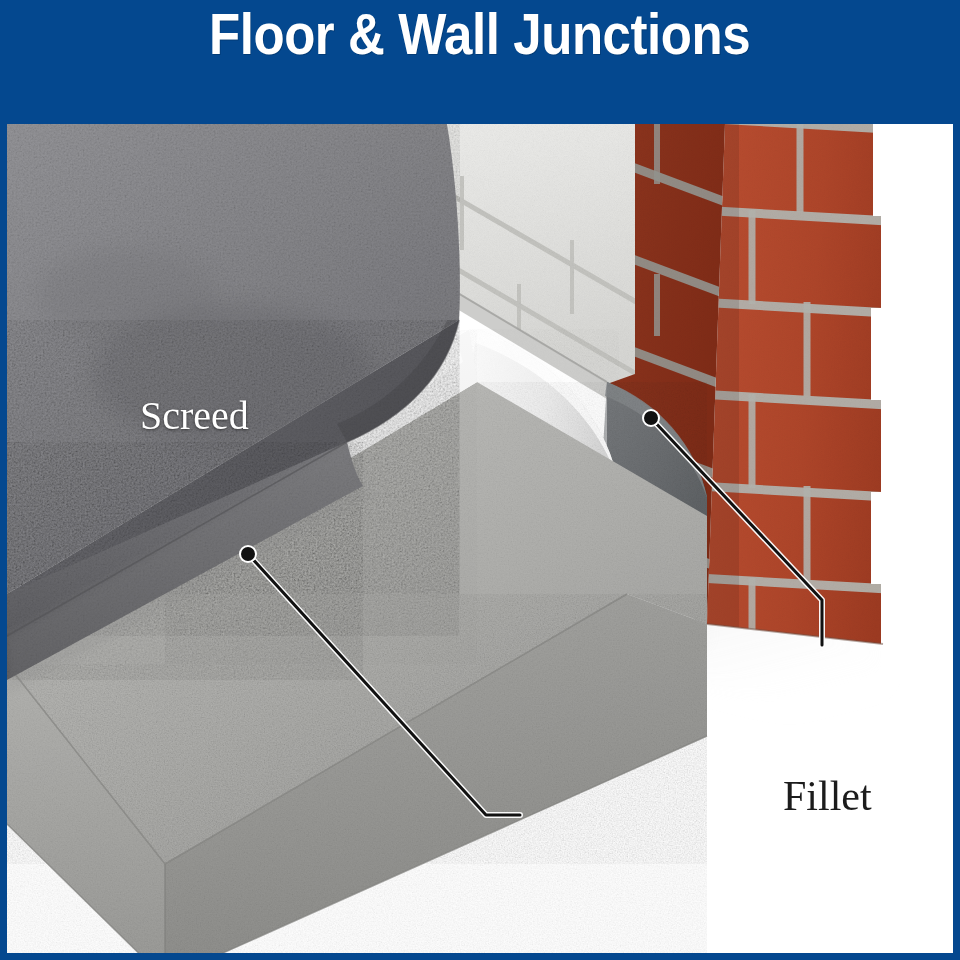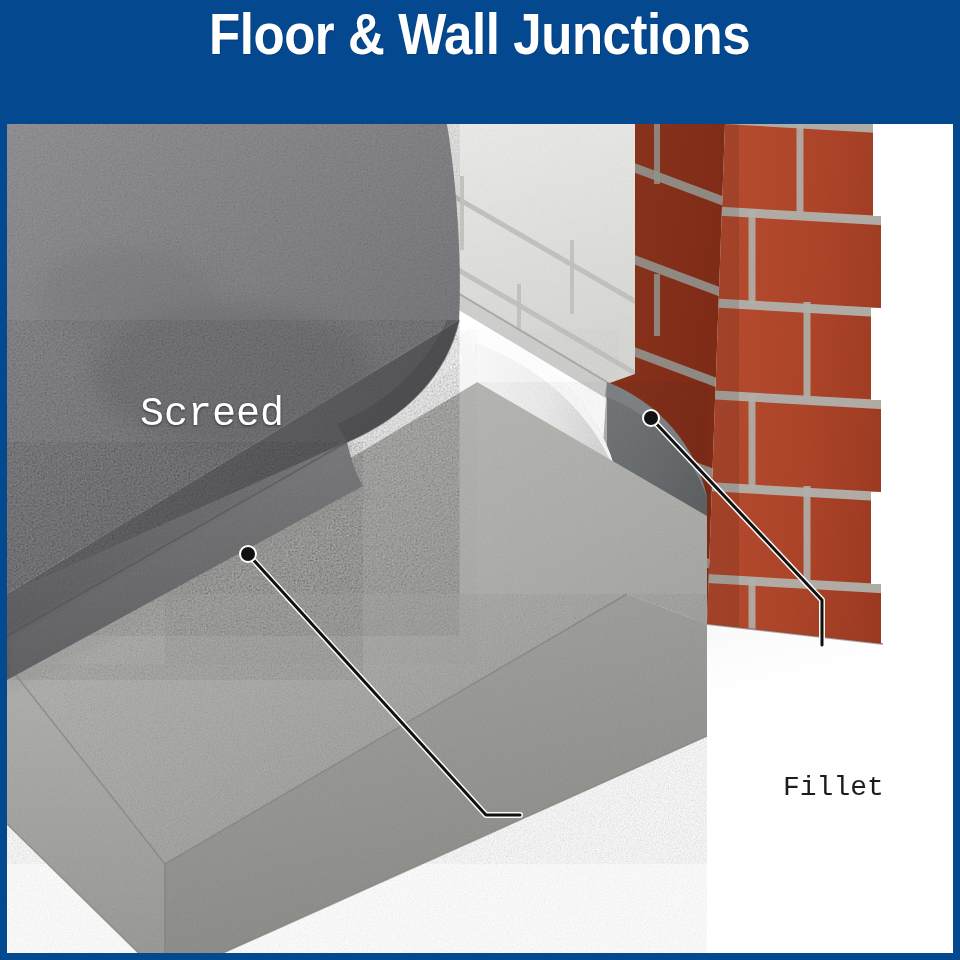--- a/index.html
+++ b/index.html
@@ -34,33 +34,33 @@
     position:absolute;left:7px;top:124px;
     width:946px;height:829px;
     background:#ffffff;
     overflow:hidden;
   }
   .illus-svg{display:block;width:946px;height:829px;}
 
   
   .lbl{
     position:absolute;
-    font-family:Liberation Mono, monospace;
+    font-family:Liberation Serif, serif;
     font-weight:400;
     white-space:nowrap;
     pointer-events:none;
   }
   .lbl-screed{
     left:133px;top:268px;
     font-size:40px;color:#ffffff;
     text-shadow:0 1px 3px rgba(0,0,0,0.55);
   }
   .lbl-fillet{
     left:776px;top:648px;
-    font-size:28px;color:#1c1c1c;
+    font-size:42px;color:#1c1c1c;
   }
   .lbl-drybase{
     left:521px;top:790px;
     font-size:38px;color:#1c1c1c;
   }
   .lbl-drybase sup{font-size:0.56em;vertical-align:super;}
 </style>
 </head>
 <body>
 

